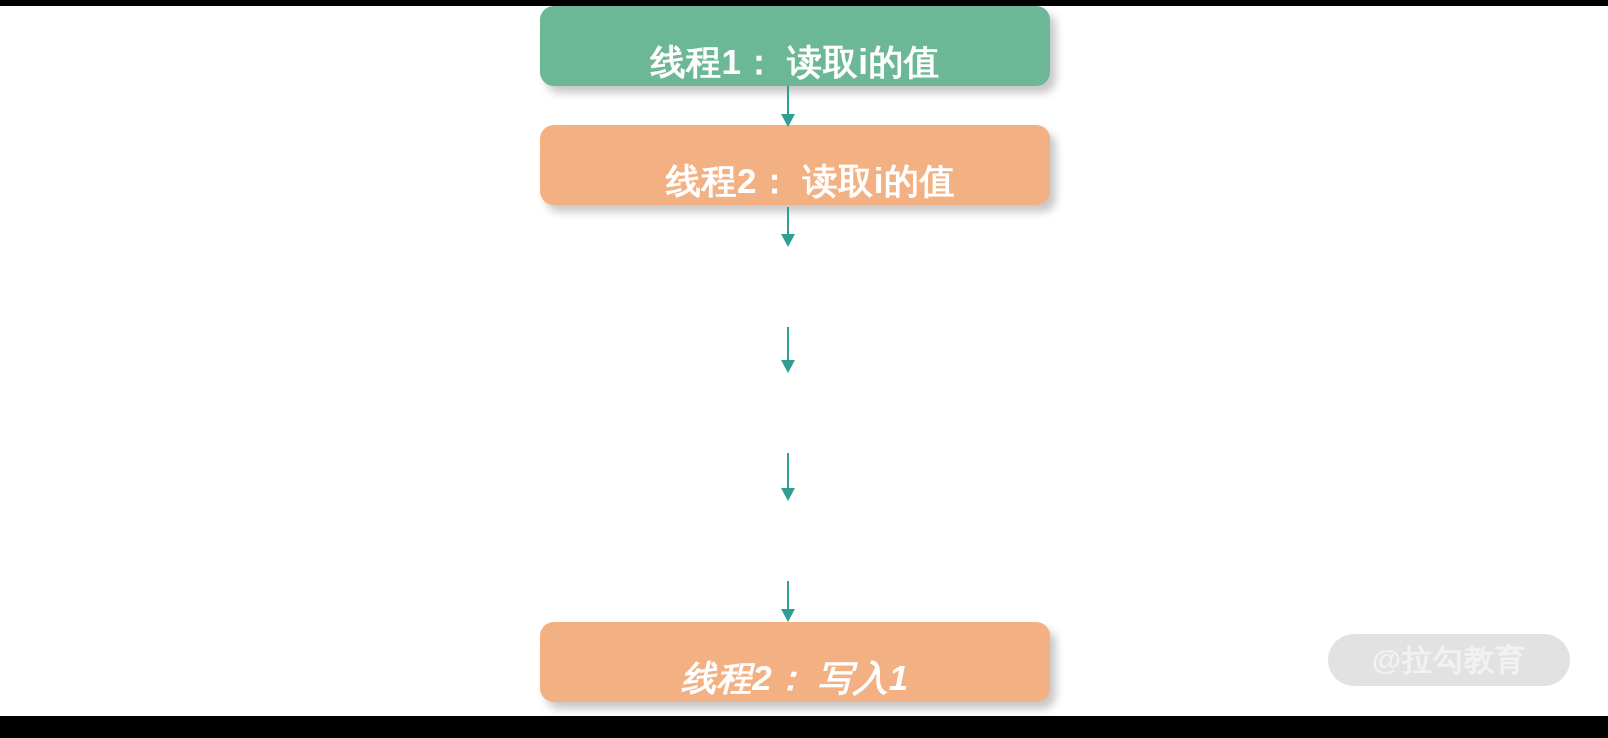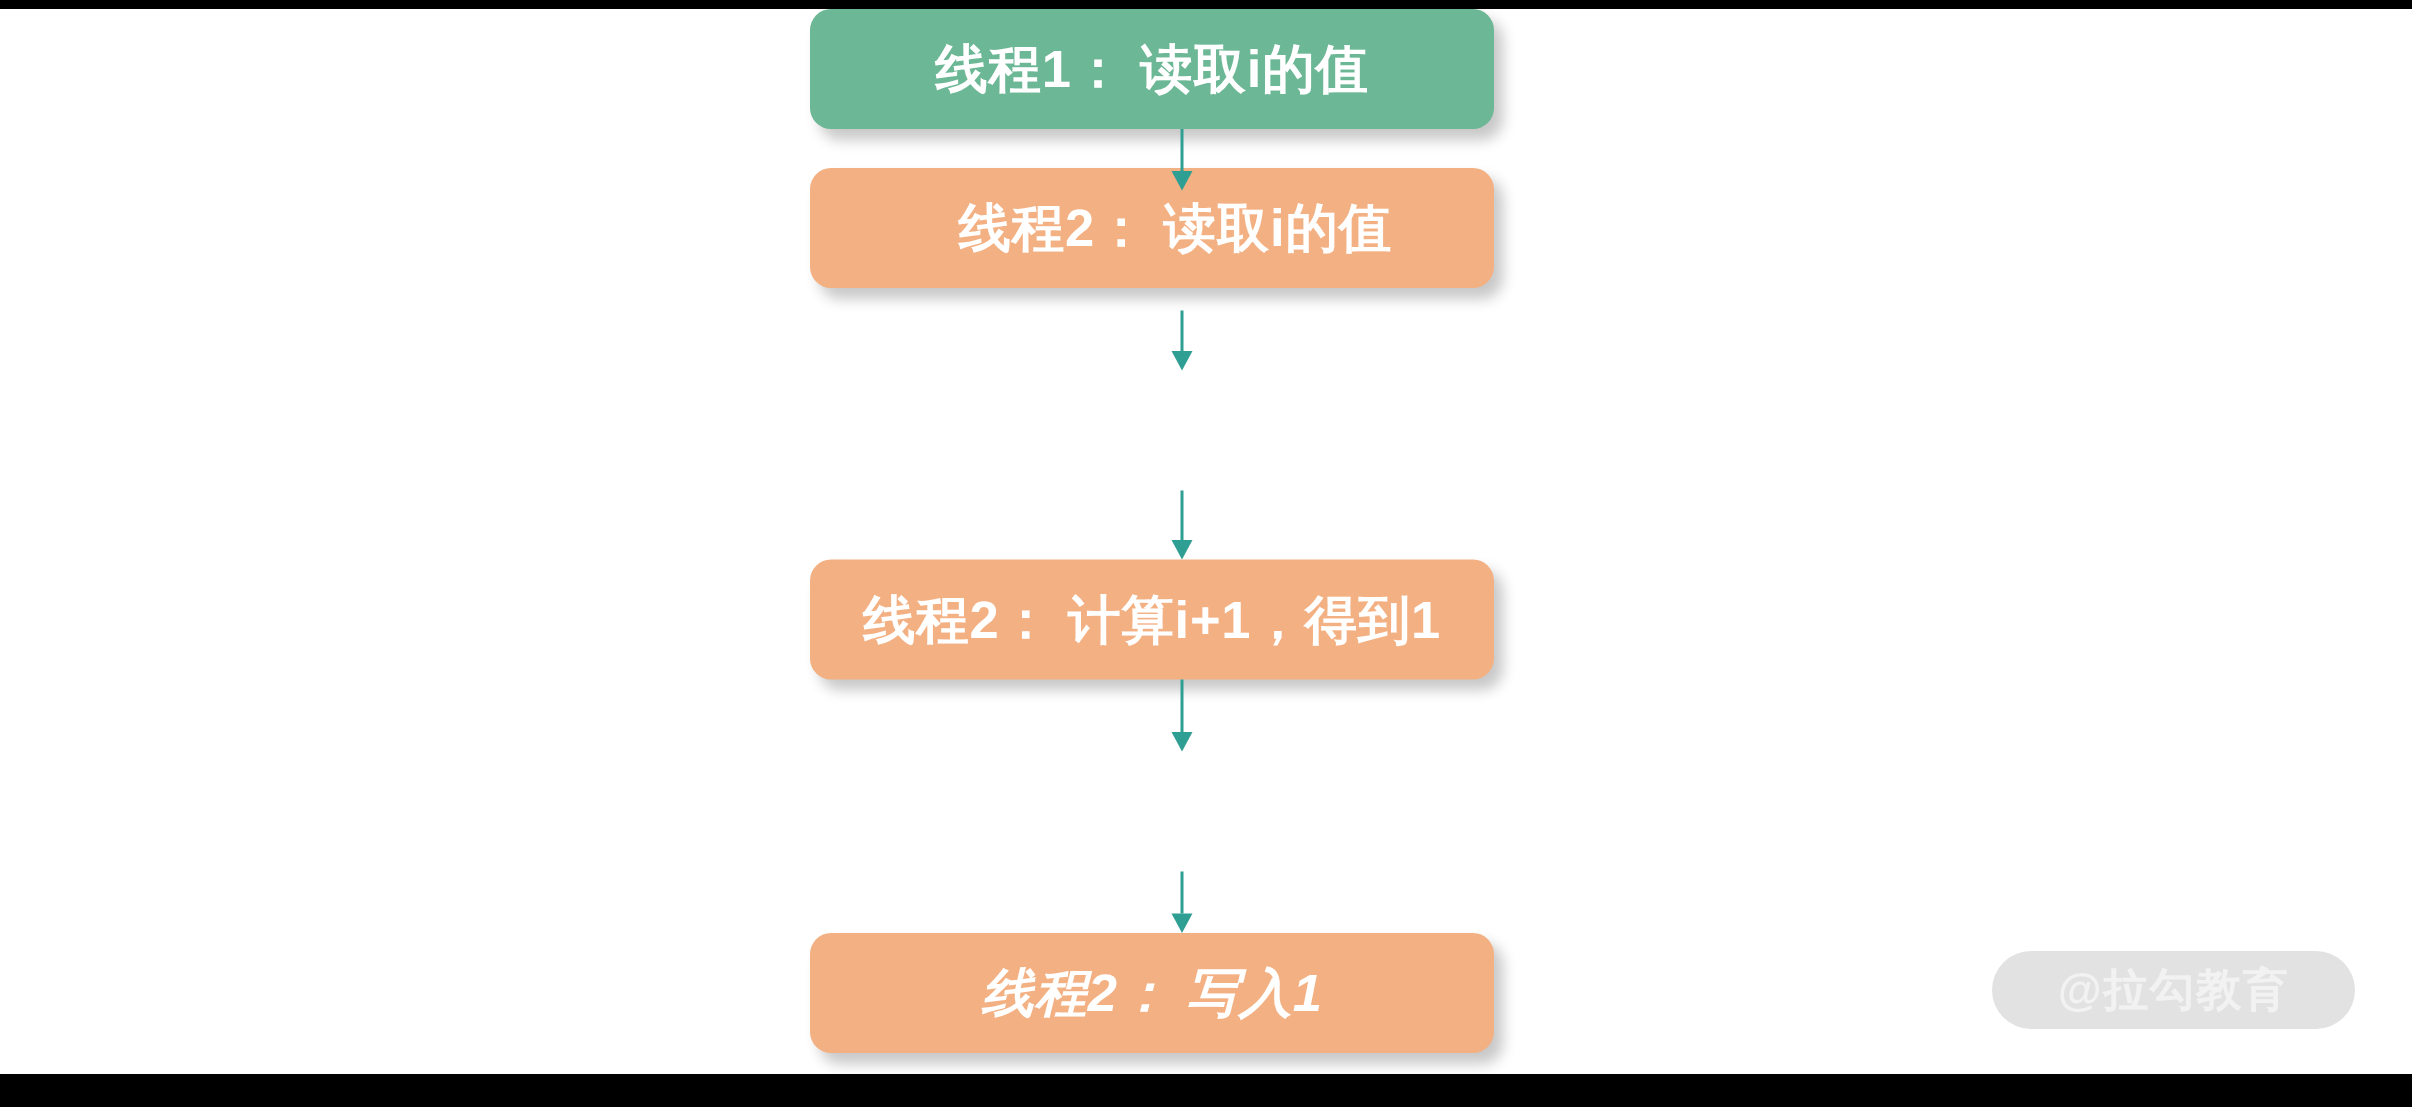--- a/index.html
+++ b/index.html
@@ -41,40 +41,40 @@
     width: 1608px;
     height: 738px;
     background: #ffffff;
     z-index: 10;
   }
 
   
   .node {
     position: absolute;
     left: 540px;
-    width: 456px;
+    width: 510px;
     height: 80px;
     border-radius: 14px;
     display: flex;
-    align-items: center;
+    align-items: flex-end;
     justify-content: center;
     box-sizing: border-box;
     color: #ffffff;
     font-size: 35px;
     font-weight: 700;
     letter-spacing: 0.5px;
     white-space: nowrap;
     box-shadow: 6px 7px 9px rgba(0,0,0,0.22);
     z-index: 12;
   }
   .node.green  { background: #6CB795; }
   .node.orange { background: #F3B183; }
 
   .node.n0 { top: 6px;   }
-  .node.n1 { top: 112px; padding-left: 31px; }
+  .node.n1 { top: 125px; padding-left: 31px; }
   .node.n2 { top: 247px; }
   .node.n3 { top: 373px; }
   .node.n4 { top: 501px; }
   .node.n5 { top: 622px; font-style: italic; }
 
   
   .connector {
     position: absolute;
     left: 779px;
     width: 18px;
@@ -151,23 +151,20 @@
       <span class="stem"></span>
       <span class="head"></span>
     </div>
 
 
     <div class="connector c2">
       <span class="stem"></span>
       <span class="head"></span>
     </div>
 
-    <div class="node orange n3">
-      <span>线程2： 计算i+1，得到1</span>
-    </div>
 
     <div class="connector c3">
       <span class="stem"></span>
       <span class="head"></span>
     </div>
 
 
     <div class="connector c4">
       <span class="stem"></span>
       <span class="head"></span>

